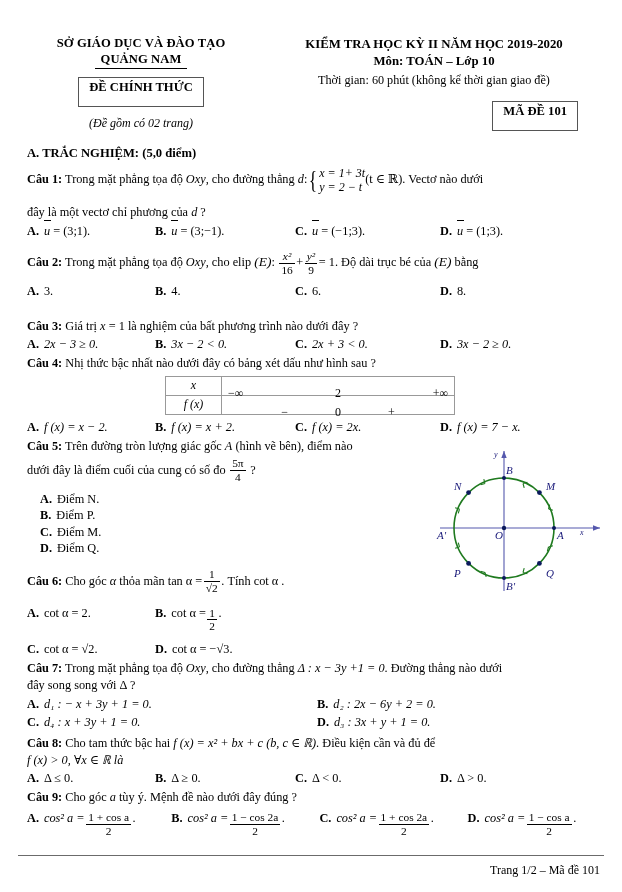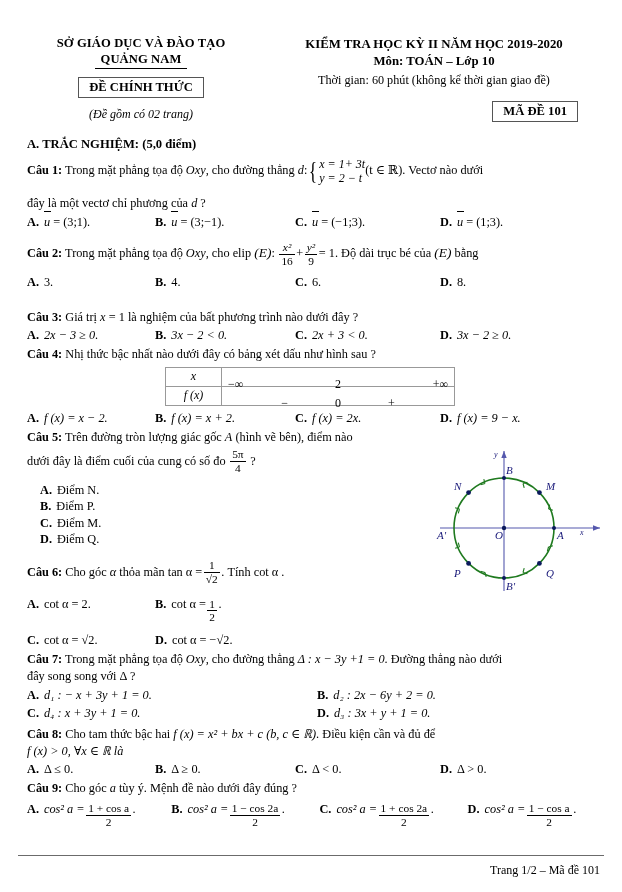--- a/index.html
+++ b/index.html
@@ -47,21 +47,21 @@
   }
   .org-underline {
     width: 92px;
     height: 1.2px;
     background: #000;
     margin: 1px auto 0 auto;
   }
   .boxed {
     display: inline-block;
     border: 1.3px solid #555;
-    padding: 2px 10px 3px 10px;
+    padding: 2px 10px 12px 10px;
     font-weight: bold;
     font-size: 12.6px;
     line-height: 14px;
   }
   .official-wrap { margin-top: 8px; }
   .pages-note {
     font-style: italic;
     font-size: 12px;
     margin-top: 9px;
   }
@@ -364,21 +364,21 @@
     <div class="opt c2">
         <span class="ltr">B.</span>
         <span class="mi">f (x) = x + 2.</span>
       </div>
     <div class="opt c3">
         <span class="ltr">C.</span>
         <span class="mi">f (x) = 2x.</span>
       </div>
     <div class="opt c4">
         <span class="ltr">D.</span>
-        <span class="mi">f (x) = 9 − x.</span>
+        <span class="mi">f (x) = 7 − x.</span>
       </div>
   </div>
 
   <div class="q" style="margin-top:2px; width:420px;">
     <span class="q-label">Câu 5:</span>
     <span>Trên đường tròn lượng giác gốc</span>
     <span class="mi">A</span>
     <span>(hình vẽ bên), điểm nào</span>
     <div style="margin-top:3px;">
       <span>dưới đây là điểm cuối của cung có số đo</span>
@@ -466,21 +466,21 @@
           <span class="den">2</span>
         </span>.</div>
   </div>
   <div class="opts" style="margin-top:7px;">
     <div class="opt c1">
         <span class="ltr">C.</span>
         <span>cot α = √2.</span>
       </div>
     <div class="opt c2">
         <span class="ltr">D.</span>
-        <span>cot α = −√2.</span>
+        <span>cot α = −√3.</span>
       </div>
   </div>
 
   <div class="q" style="margin-top:2px;">
     <span class="q-label">Câu 7:</span>
     <span>Trong mặt phẳng tọa độ</span>
     <span class="mi">Oxy</span><span>, cho đường thẳng</span>
     <span class="mi">Δ : x − 3y +1 = 0</span><span>. Đường thẳng nào dưới</span>
     <div><span>đây song song với Δ ?</span></div>
   </div>

